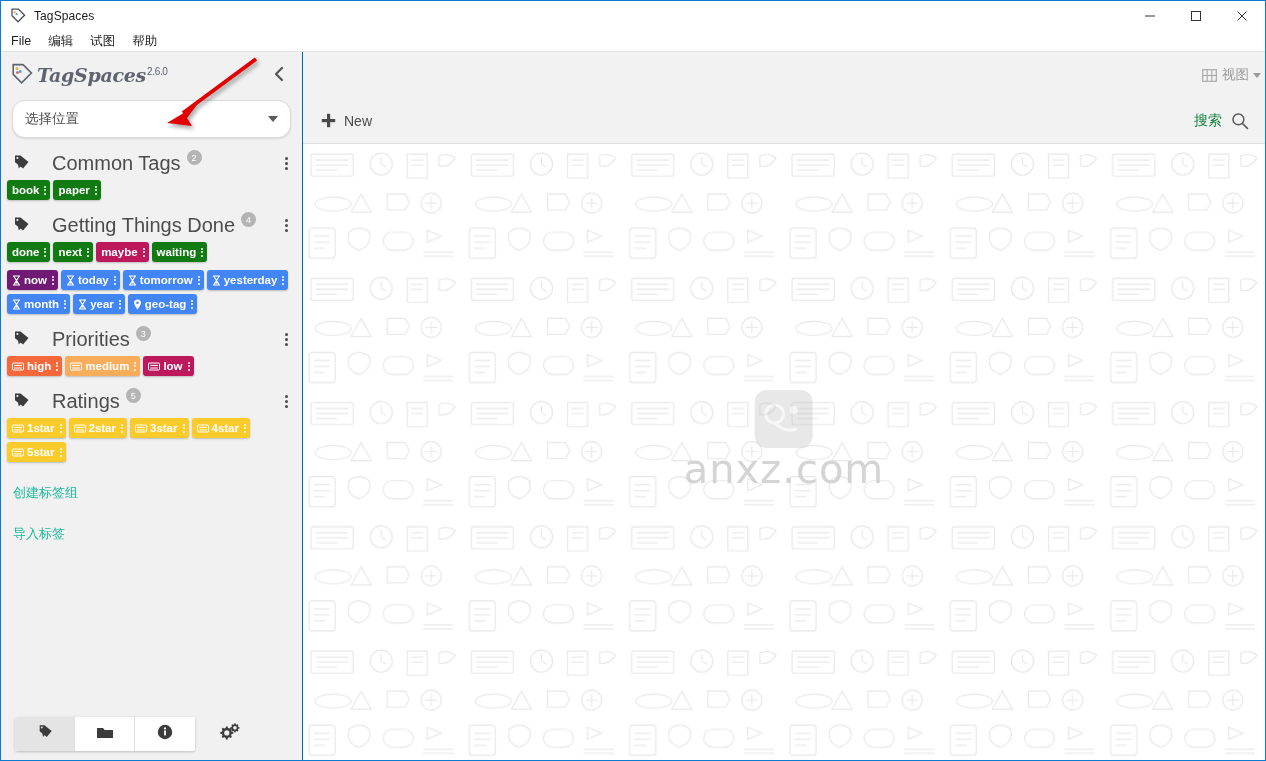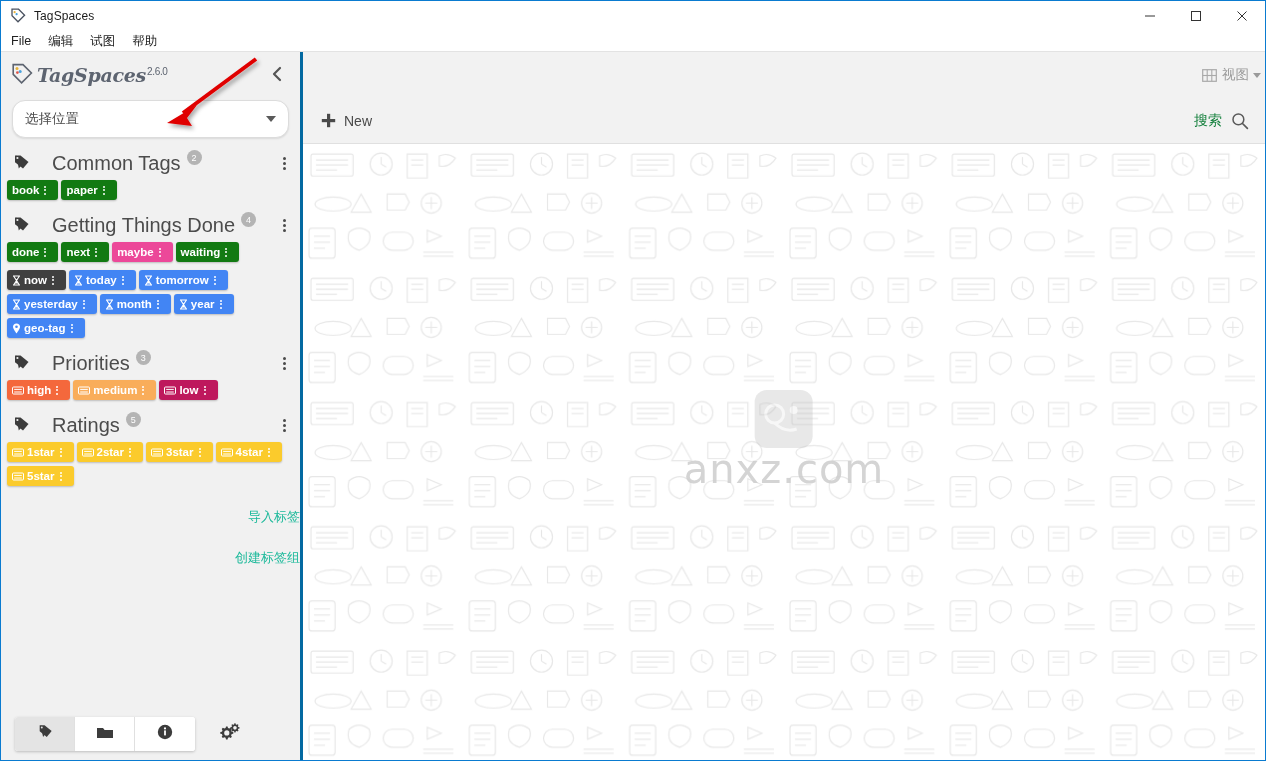--- a/index.html
+++ b/index.html
@@ -55,24 +55,23 @@
     white-space:nowrap;
   }
 
   
   .body { flex:1; display:flex; min-height:0; }
 
   
   .sidebar {
     width:302px; min-width:302px;
     background:#f1f1f1;
-    border-right:3px solid #0369a1;
+    border-right:1px solid #0369a1;
     display:flex; flex-direction:column;
     position:relative;
-    text-align:right;
   }
   .sb-header {
     height:44px; min-height:44px;
     display:flex; align-items:center;
     padding:0 10px 0 10px;
     background:#f1f1f1;
   }
   .brandwrap { display:flex; align-items:flex-start; }
   .brand-logo { width:22px; height:22px; margin-top:2px; }
   .brand-text {
@@ -146,21 +145,21 @@
   .tg-menu i { width:3px;height:3px;border-radius:50%;background:#4a4a4a;display:block; }
 
   .tg-tags {
     display:flex; flex-wrap:wrap;
     padding:0 6px 6px 6px;
     gap:4px 3px;
   }
   .tag {
     display:inline-flex; align-items:center;
     height:20px; border-radius:3px;
-    padding:0 12px 0 5px;
+    padding:0 4px 0 5px;
     font-size:11.5px; font-weight:700;
     color:#fff; white-space:nowrap;
     box-shadow:0 1px 2px rgba(0,0,0,.22);
     line-height:20px;
   }
   .tag .tag-ico { margin-right:3px; display:flex; align-items:center; }
   .tag .tag-label { }
   .tag .tag-dots {
     margin-left:5px; display:flex; flex-direction:column;
     gap:1.5px; align-items:center; justify-content:center;
@@ -396,42 +395,42 @@
                 </span>
             </span>
             <span class="tag" style="background:#127a12">
               <span class="tag-label">next</span>
               <span class="tag-dots">
                   <i></i>
                   <i></i>
                   <i></i>
                 </span>
             </span>
-            <span class="tag" style="background:#ec4899">
+            <span class="tag" style="background:#be185d">
               <span class="tag-label">maybe</span>
               <span class="tag-dots">
                   <i></i>
                   <i></i>
                   <i></i>
                 </span>
             </span>
             <span class="tag" style="background:#127a12">
               <span class="tag-label">waiting</span>
               <span class="tag-dots">
                   <i></i>
                   <i></i>
                   <i></i>
                 </span>
             </span>
           </div>
         </div>
 
         <div class="tg-group">
           <div class="tg-tags">
-            <span class="tag" style="background:#404040">
+            <span class="tag" style="background:#701a75">
               <span class="tag-ico">
                 <svg width="9" height="11" viewBox="0 0 9 11">
                     <path d="M1 1 H8 M1 10 H8 M1.6 1 L4.5 5.5 L1.6 10 M7.4 1 L4.5 5.5 L7.4 10" stroke="#fff" stroke-width="1.1" fill="none"></path>
                     <path d="M2.4 8.6 L4.5 6.2 L6.6 8.6 Z" fill="#fff"></path>
                   </svg>
               </span>
               <span class="tag-label">now</span>
               <span class="tag-dots">
                   <i></i>
                   <i></i>
@@ -681,22 +680,22 @@
               <span class="tag-dots">
                   <i></i>
                   <i></i>
                   <i></i>
                 </span>
             </span>
           </div>
         </div>
 
         <div class="tg-links">
+          <span class="tg-link">创建标签组</span>
           <span class="tg-link">导入标签</span>
-          <span class="tg-link">创建标签组</span>
         </div>
 
       </div>
 
       <div class="sb-bottom">
         <div class="btngroup">
           <div class="gbtn active">
             <span>
               <svg width="18" height="16" viewBox="0 0 20 18">
                 <path d="M9.5 1.5 L17.5 8 L12 14.5 L4 8.2 L4 1.5 Z" fill="#3c3c3c"></path>

